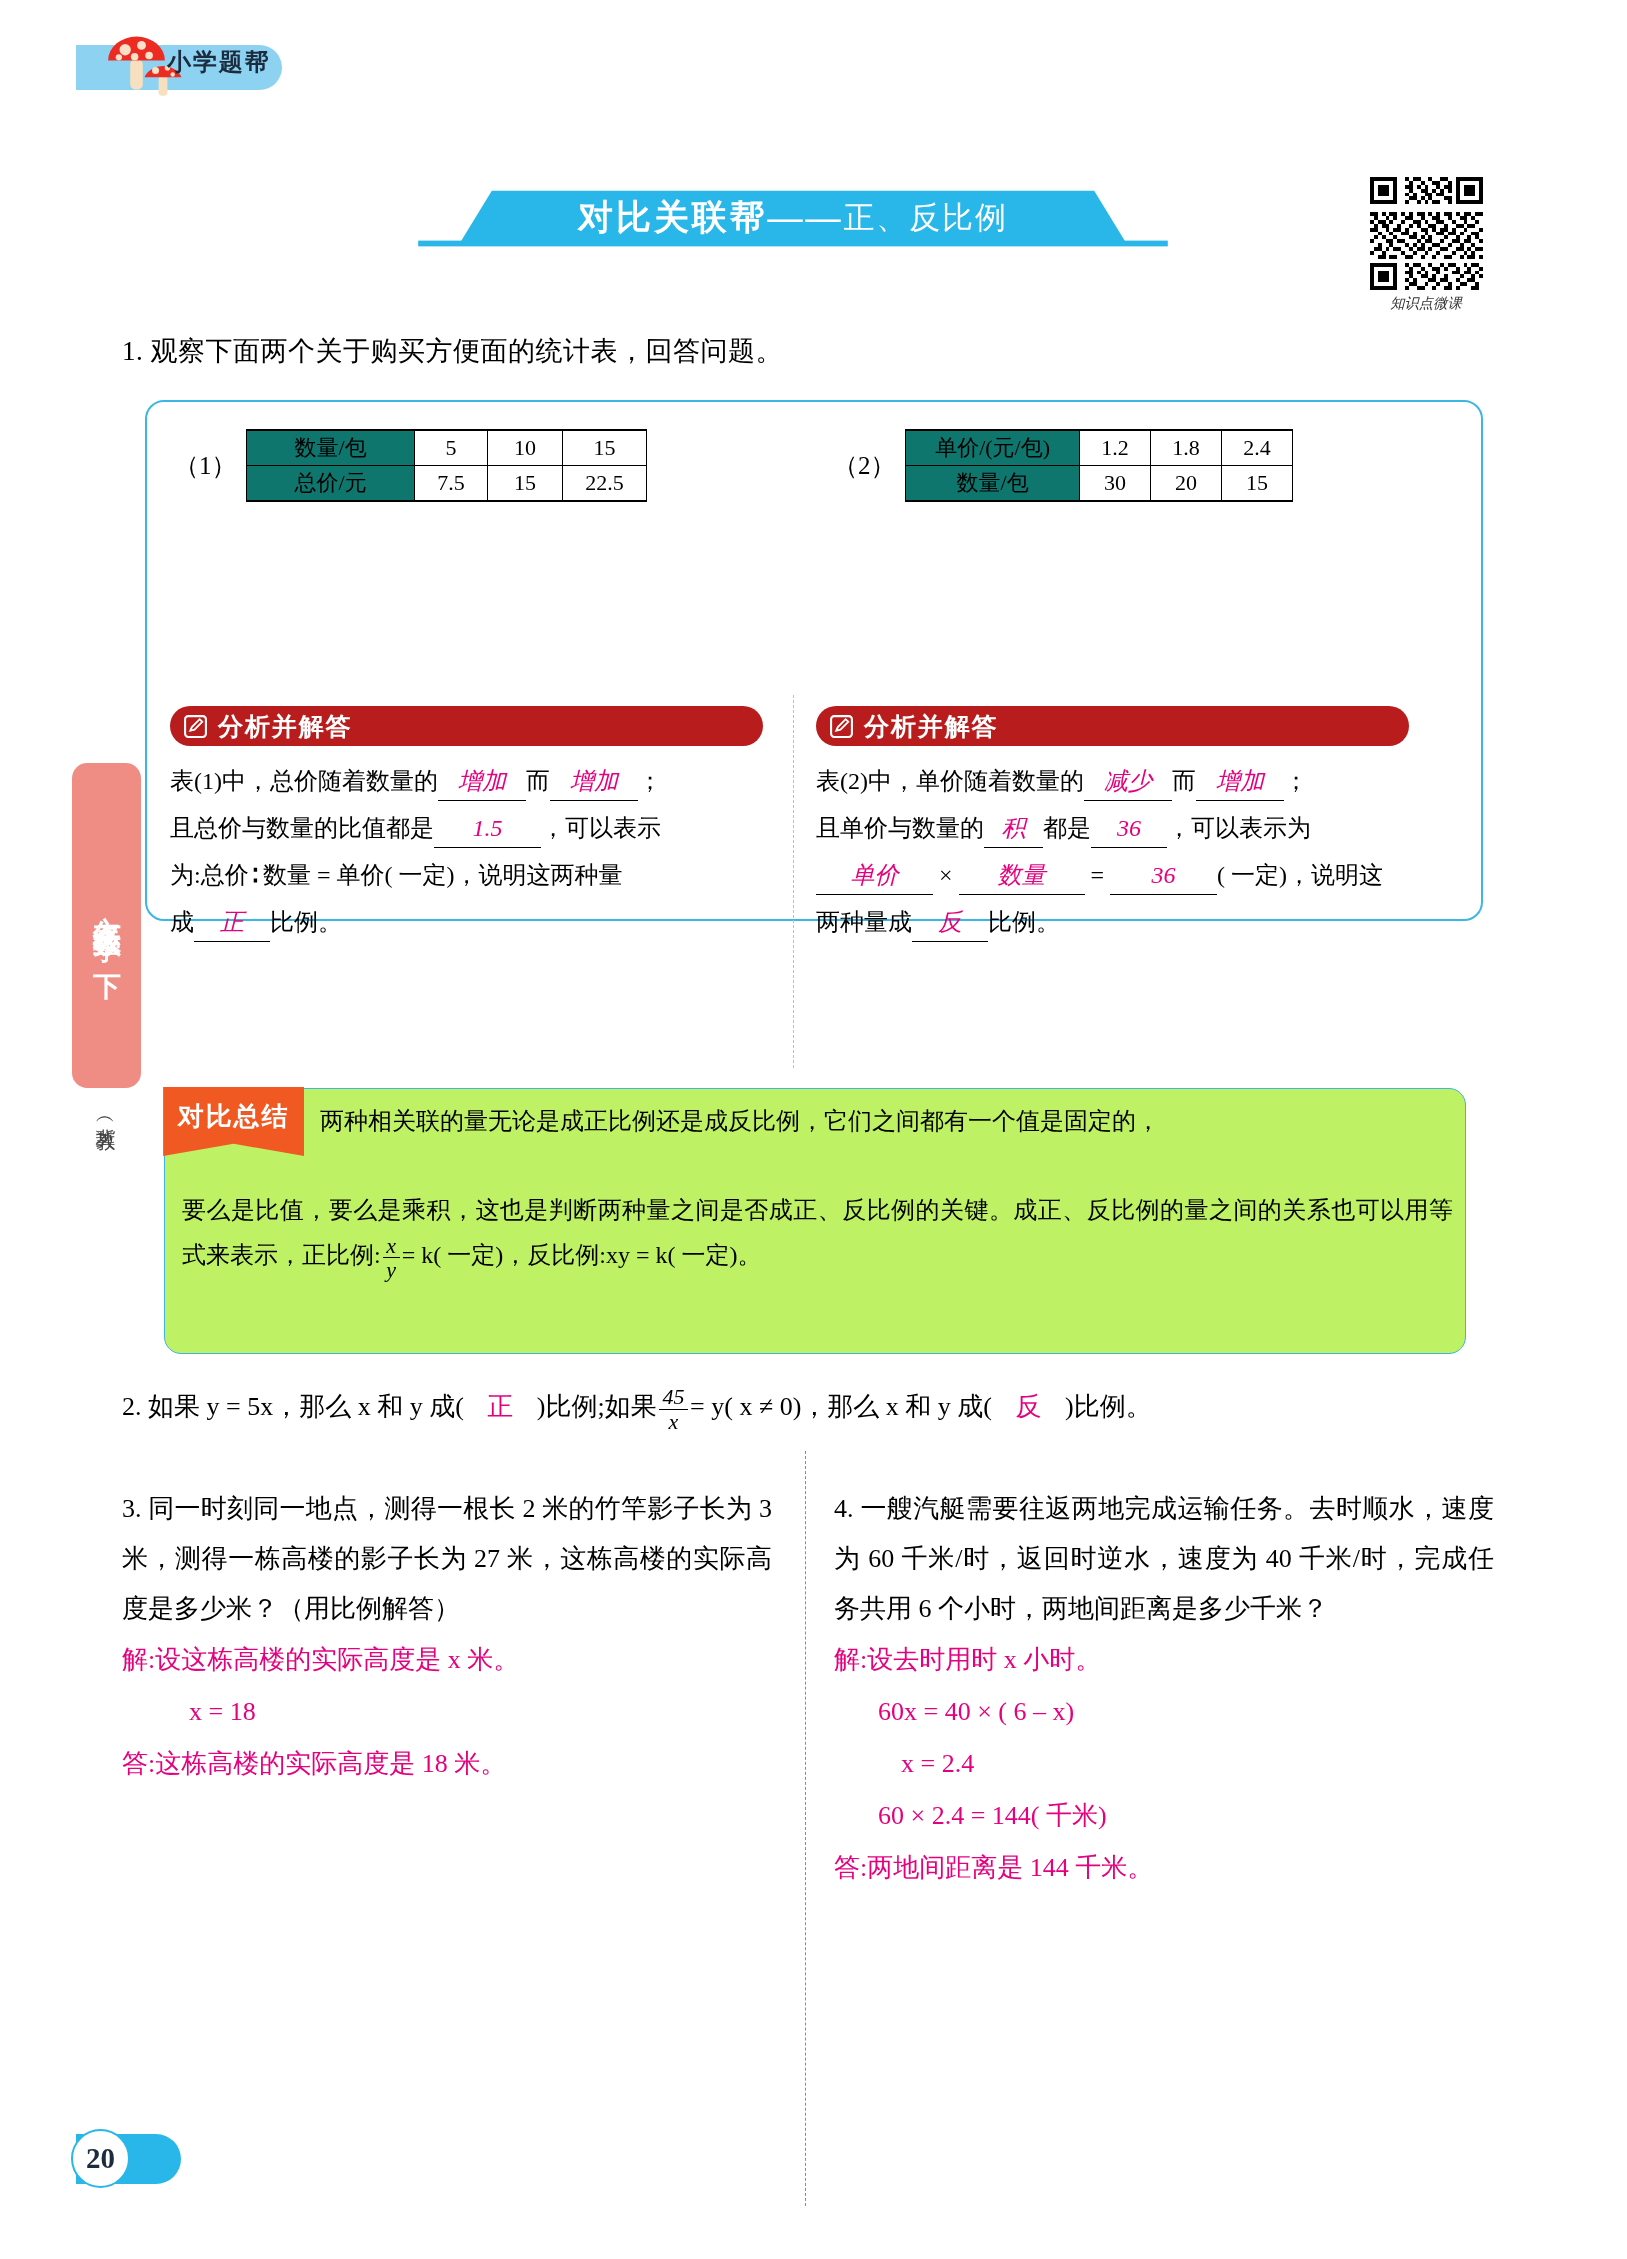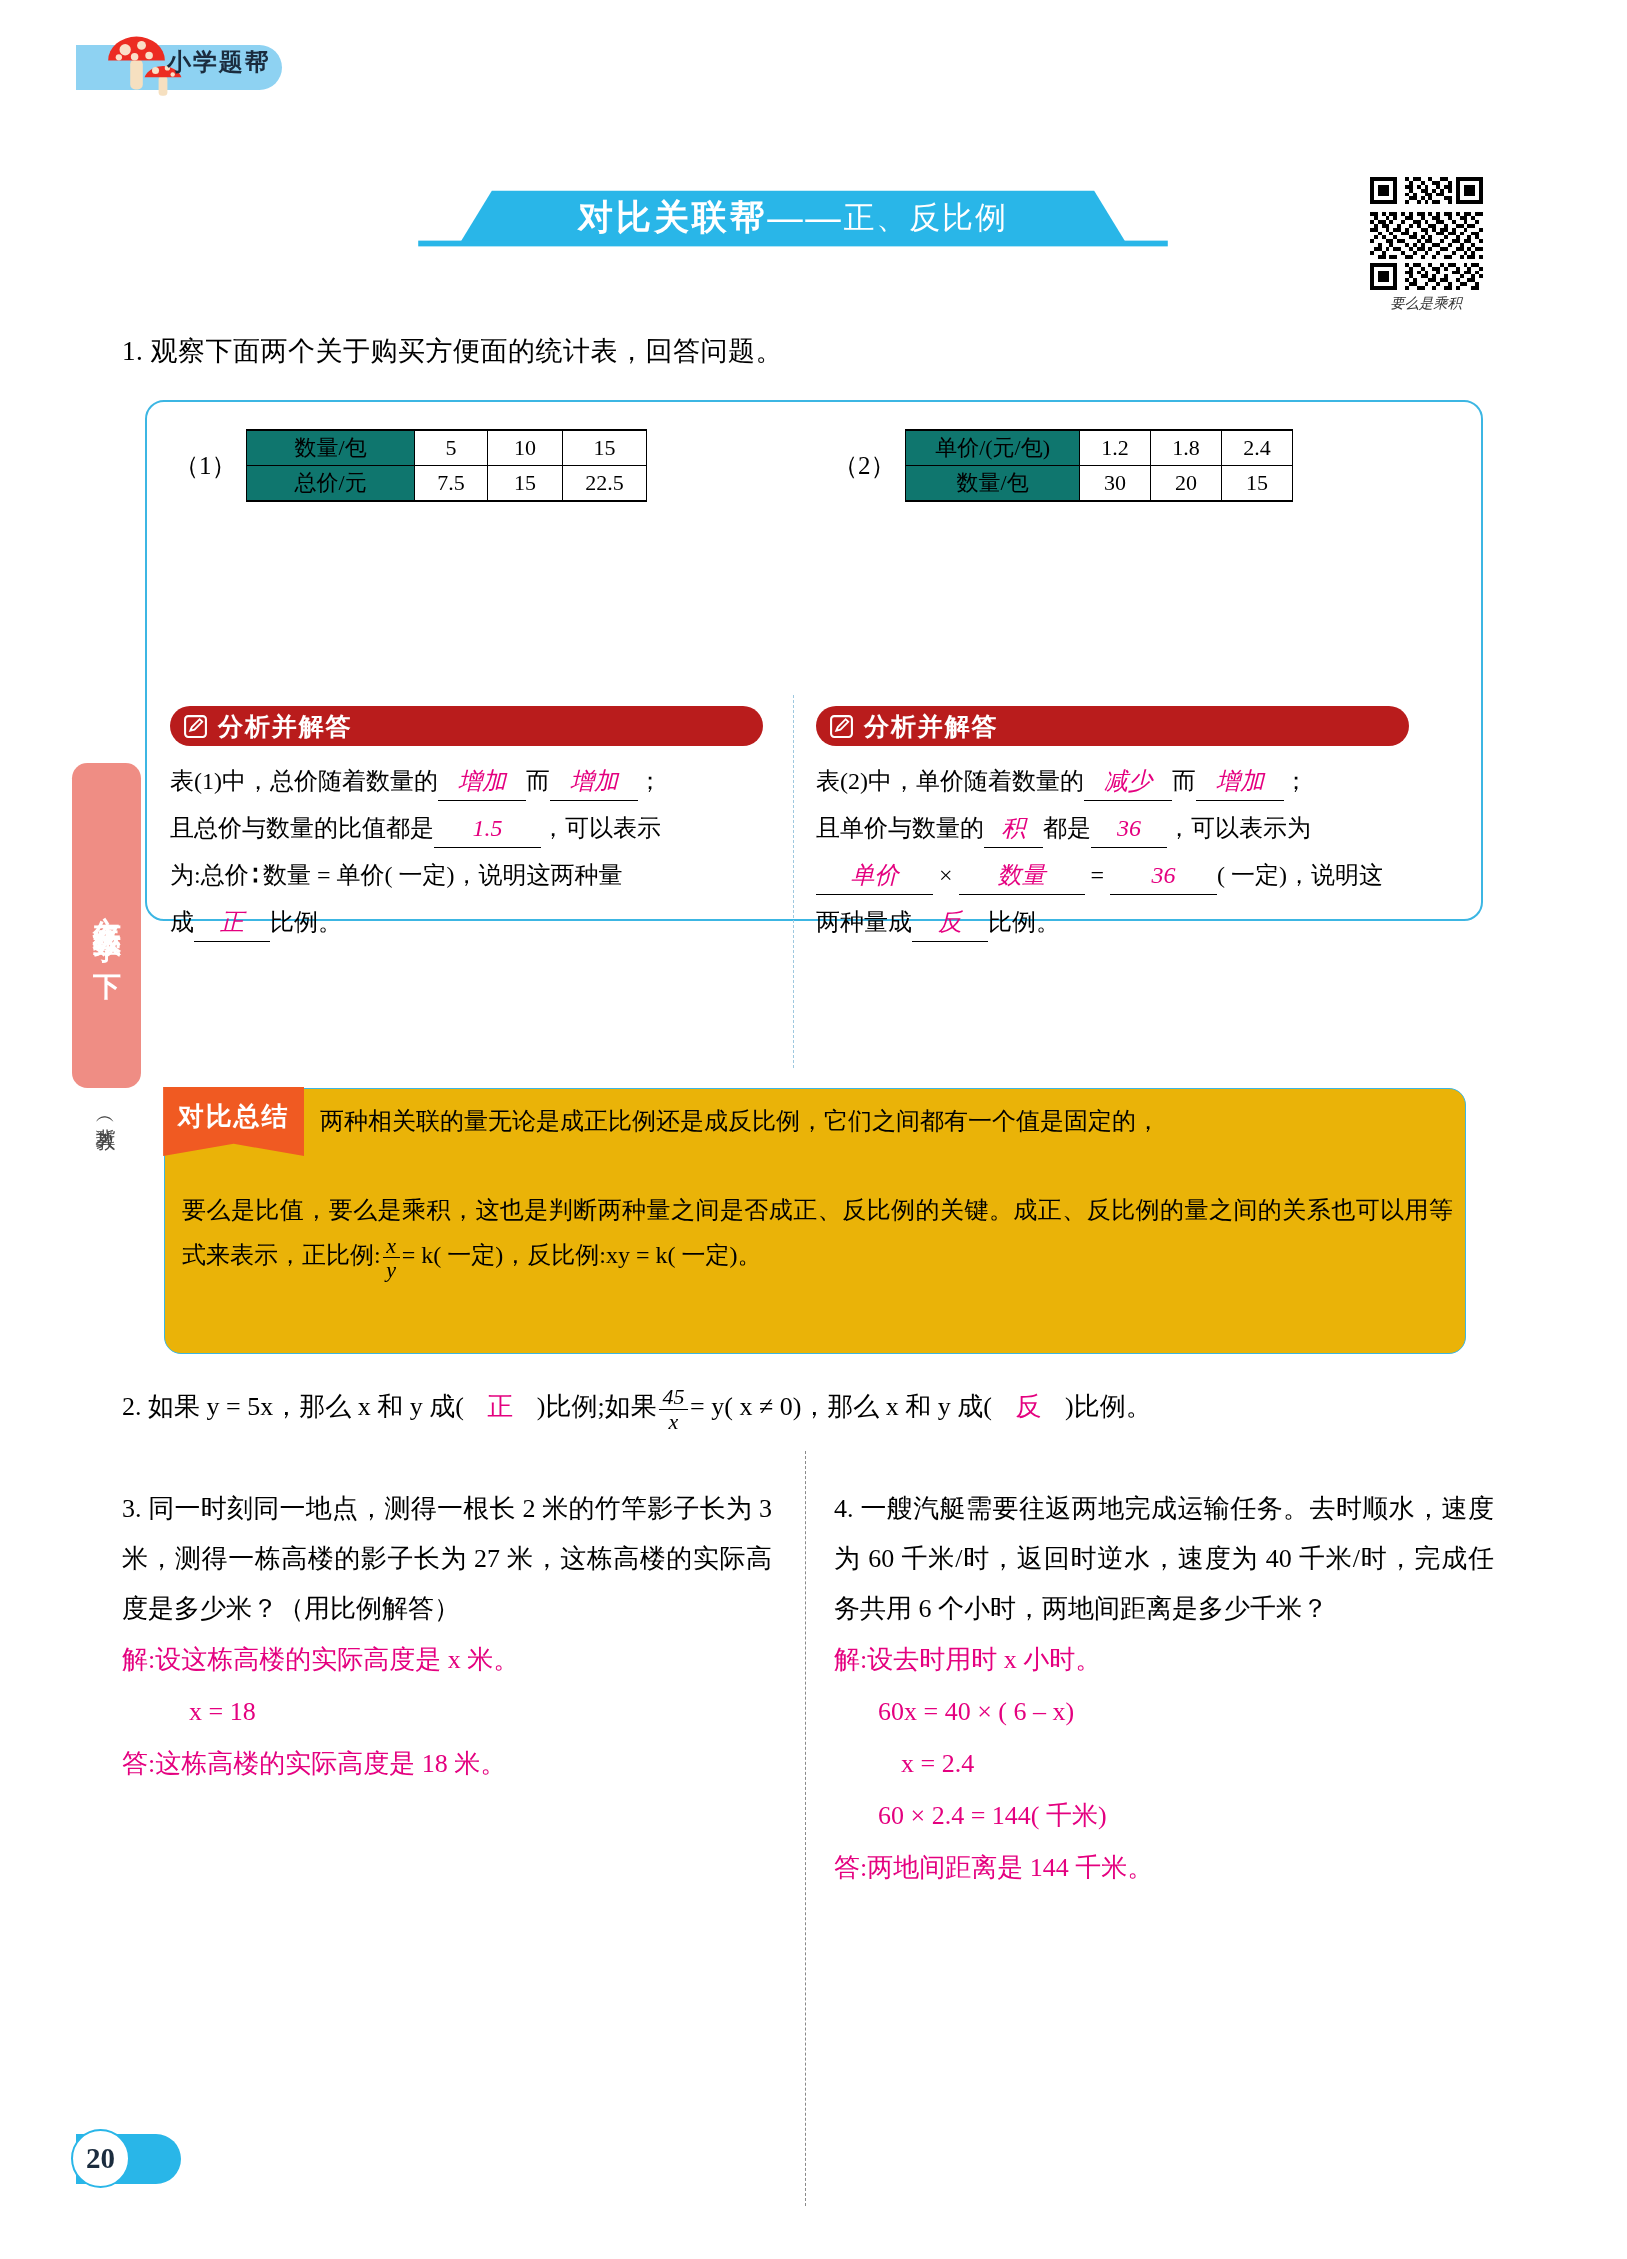--- a/index.html
+++ b/index.html
@@ -137,21 +137,21 @@
 
   .divider-v {
     position:absolute; left:646px; top:293px; width:0; height:373px;
     border-left:1.4px dashed #9ec8df;
   }
 
   
   .greenbox {
     position:absolute; left:164px; top:1088px;
     width:1302px; height:266px;
-    background:#eab308; border:1.9px solid #3cb6e3; border-radius:17px;
+    background:#bef264; border:1.9px solid #3cb6e3; border-radius:17px;
   }
   .gb-tag {
     position:absolute; left:-1.9px; top:-1.9px;
     width:141px; height:69px; background:#f05a22; color:#fff;
     font-size:26px; font-weight:bold; letter-spacing:1.9px;
     display:flex; align-items:center; justify-content:center;
     padding-bottom:9.6px;
     clip-path: polygon(0 0, 100% 0, 100% 100%, 50% 82%, 0 100%);
     font-family:"Liberation Serif", serif;
   }
@@ -435,21 +435,21 @@
       <rect x="23" y="27" width="2" height="1"></rect>
         <rect x="27" y="27" width="1" height="1"></rect>
       <rect x="9" y="28" width="1" height="1"></rect>
         <rect x="12" y="28" width="2" height="1"></rect>
         <rect x="16" y="28" width="1" height="1"></rect>
         <rect x="19" y="28" width="2" height="1"></rect>
       <rect x="22" y="28" width="1" height="1"></rect>
         <rect x="26" y="28" width="2" height="1"></rect>
     </g>
   </svg>
-  <div class="qr-caption">要么是乘积</div>
+  <div class="qr-caption">知识点微课</div>
 
   <div class="side-tab">
     <span>六年级数学·下</span>
   </div>
   <div class="side-tab-sub">
     <span>（冀教）</span>
   </div>
 
   <div class="q1-stem">
     <span>1.</span>

